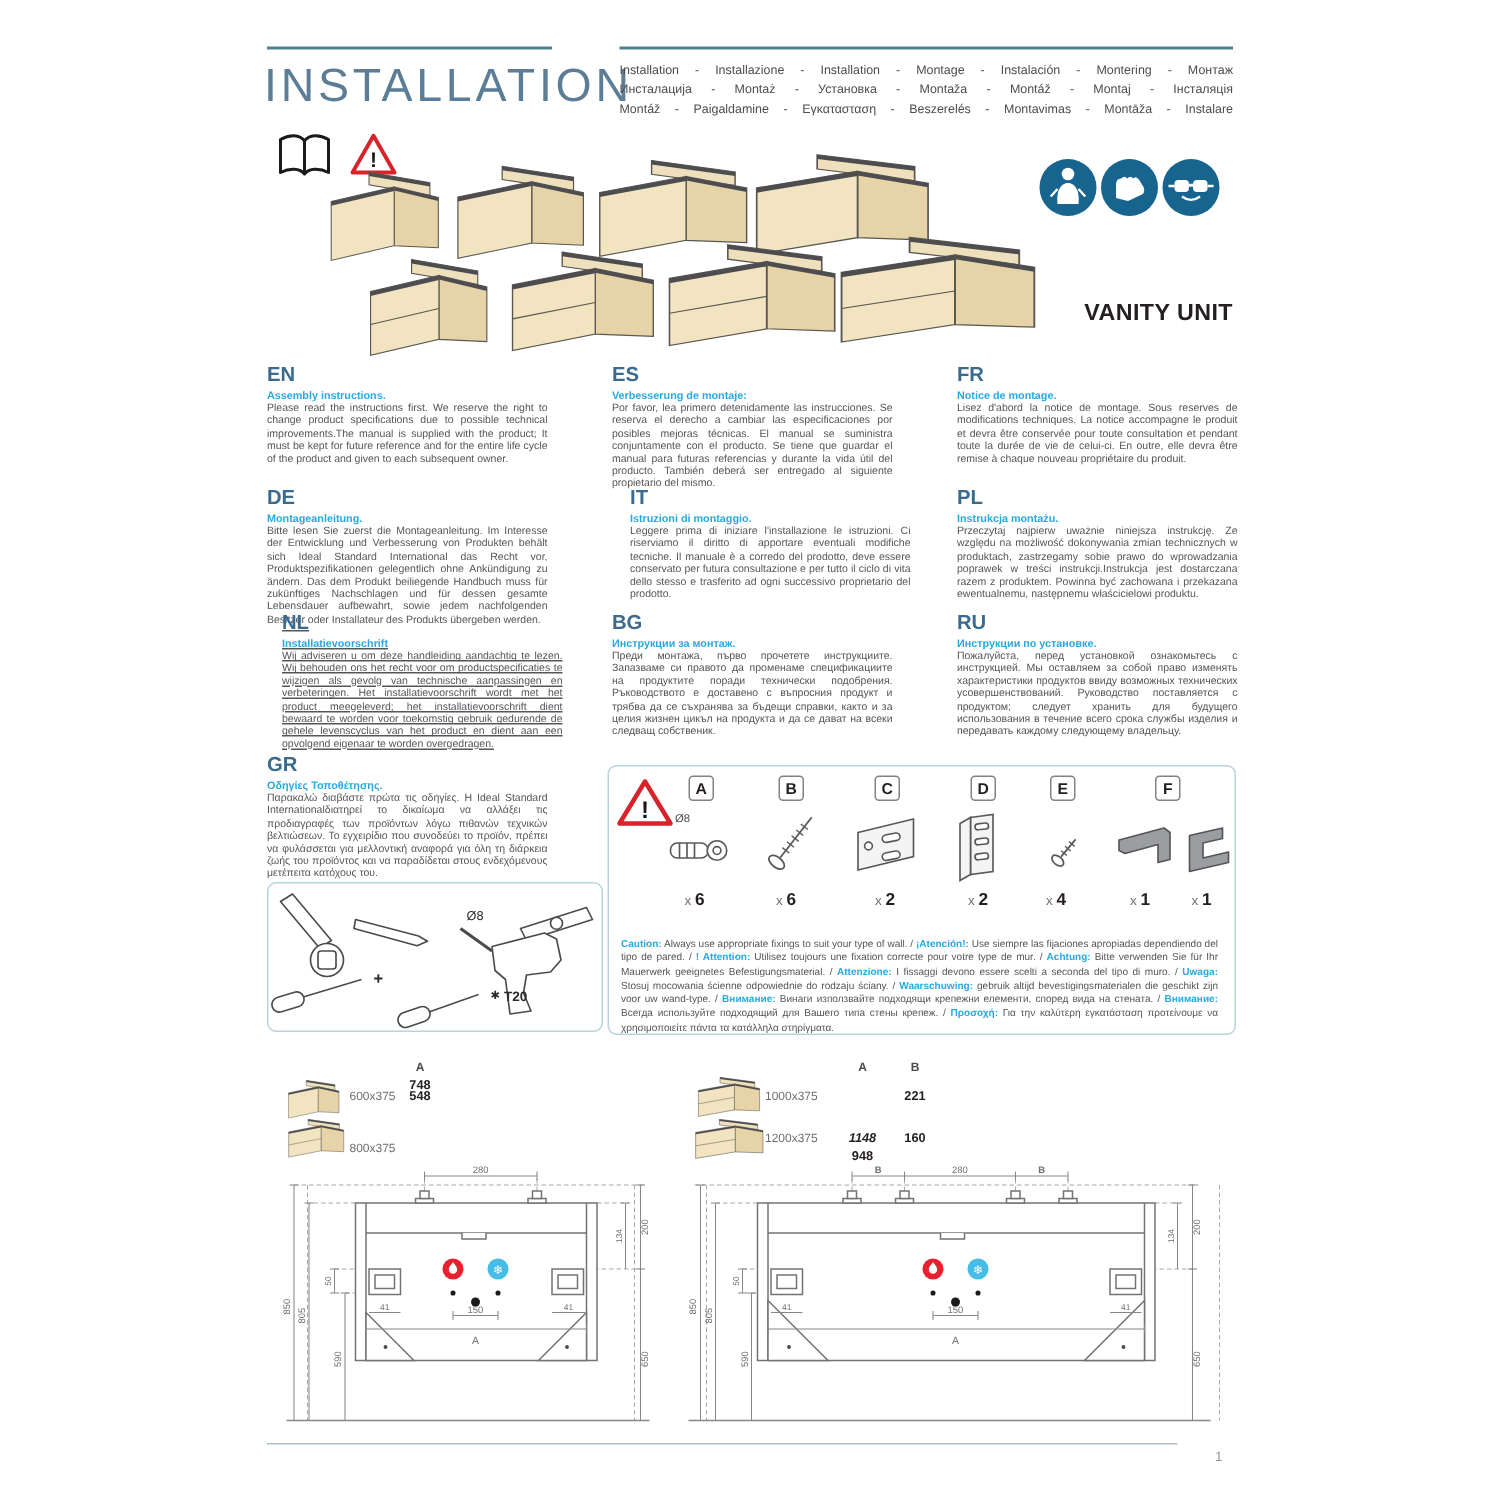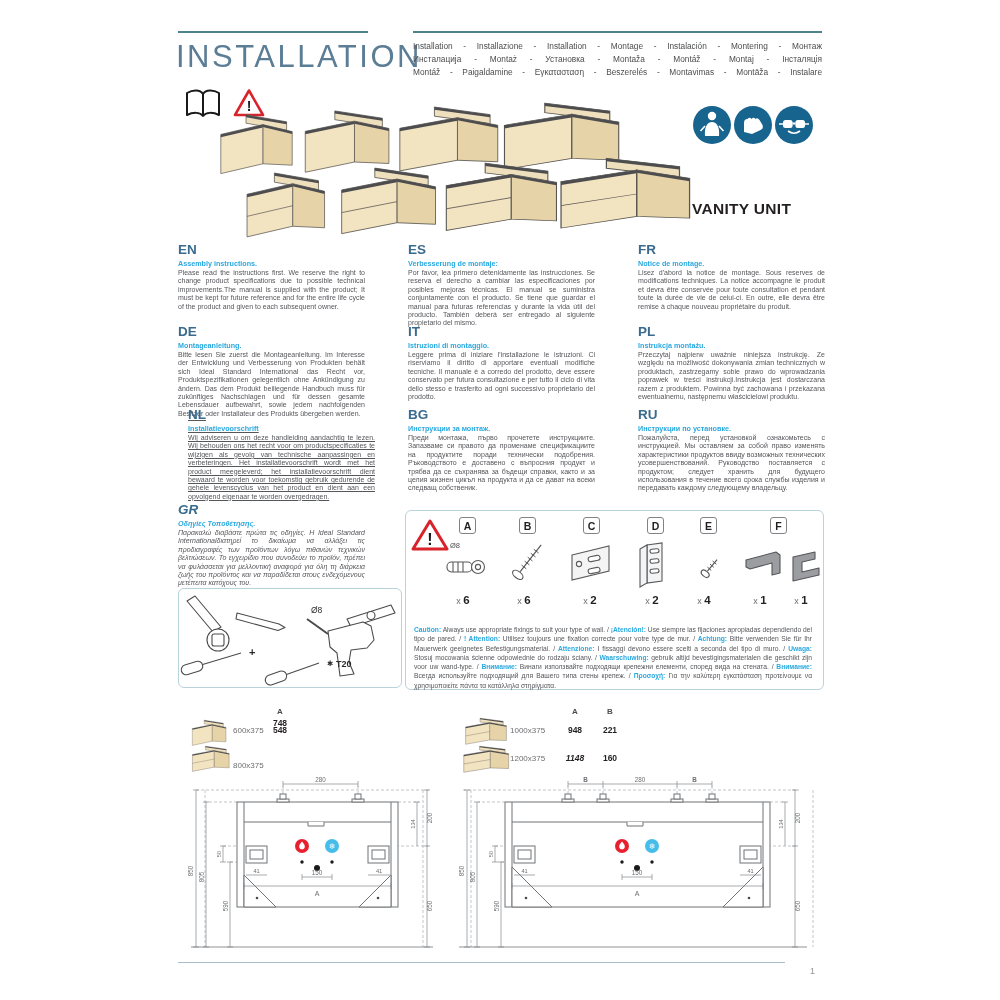--- a/index.html
+++ b/index.html
@@ -3,21 +3,21 @@
 <meta charset="utf-8">
 <style>
   html,body{margin:0;padding:0;background:#fff;}
   .page{position:relative;width:1000px;height:1000px;background:#fff;overflow:hidden;
         font-family:"Liberation Sans",sans-serif;color:#55565a;}
   .abs{position:absolute;}
   .rule{border-top:2px solid #4d828f;height:0;}
   .title{font-size:31px;font-weight:300;color:#5c7d96;letter-spacing:2.5px;line-height:1;}
   .langs{width:409px;font-size:8.3px;line-height:1.55;color:#4c4d4f;}
   .langs div{text-align:justify;text-align-last:justify;}
-  .product{font-size:15.5px;font-weight:bold;color:#231f20;letter-spacing:.3px;text-align:left;}
+  .product{font-size:15.5px;font-weight:bold;color:#231f20;letter-spacing:.3px;text-align:right;}
   .sec{width:187px;}
   .sec h2{margin:0 0 2px 0;font-size:13.5px;color:#3a6b8f;}
   .sec h3{margin:0;font-size:7.2px;font-weight:bold;color:#29a9e0;}
   .sec p{margin:1px 0 0 0;font-size:7px;line-height:1.2;text-align:justify;color:#55565a;}
   .box{border:1px solid #b9d3dc;border-radius:6px;background:#fff;}
   .badge{position:absolute;width:15px;height:15px;border:1.2px solid #808285;border-radius:3px;
          display:flex;align-items:center;justify-content:center;font-size:10.5px;font-weight:bold;color:#231f20;background:#fff;}
   .qty{position:absolute;width:40px;text-align:center;font-size:9px;color:#6d6e71;}
   .qty b{font-size:11.5px;color:#231f20;}
   .note{font-size:7.5px;color:#4b4b4d;}
@@ -125,21 +125,21 @@
   <div class="abs sec" style="left:638px;top:242px;">
     <h2>FR</h2>
     <h3>Notice de montage.</h3>
     <p>Lisez d'abord la notice de montage. Sous reserves de modifications techniques. La notice accompagne le produit et devra être conservée pour toute consultation et pendant toute la durée de vie de celui-ci. En outre, elle devra être remise à chaque nouveau propriétaire du produit.</p>
   </div>
   <div class="abs sec" style="left:178px;top:324px;">
     <h2>DE</h2>
     <h3>Montageanleitung.</h3>
     <p>Bitte lesen Sie zuerst die Montageanleitung. Im Interesse der Entwicklung und Verbesserung von Produkten behält sich Ideal Standard International das Recht vor, Produktspezifikationen gelegentlich ohne Ankündigung zu ändern. Das dem Produkt beiliegende Handbuch muss für zukünftiges Nachschlagen und für dessen gesamte Lebensdauer aufbewahrt, sowie jedem nachfolgenden Besitzer oder Installateur des Produkts übergeben werden.</p>
   </div>
-  <div class="abs sec" style="left:408px;top:324px;">
+  <div class="abs sec" style="left:420px;top:324px;">
     <h2>IT</h2>
     <h3>Istruzioni di montaggio.</h3>
     <p>Leggere prima di iniziare l'installazione le istruzioni. Ci riserviamo il diritto di apportare eventuali modifiche tecniche. Il manuale è a corredo del prodotto, deve essere conservato per futura consultazione e per tutto il ciclo di vita dello stesso e trasferito ad ogni successivo proprietario del prodotto.</p>
   </div>
   <div class="abs sec" style="left:638px;top:324px;">
     <h2>PL</h2>
     <h3>Instrukcja montażu.</h3>
     <p>Przeczytaj najpierw uważnie niniejsza instrukcję. Ze względu na możliwość dokonywania zmian technicznych w produktach, zastrzegamy sobie prawo do wprowadzania poprawek w treści instrukcji.Instrukcja jest dostarczana razem z produktem. Powinna być zachowana i przekazana ewentualnemu, następnemu właścicielowi produktu.</p>
   </div>
   <div class="abs sec" style="left:188px;top:407px;text-decoration:underline;">
@@ -150,21 +150,21 @@
   <div class="abs sec" style="left:408px;top:407px;">
     <h2>BG</h2>
     <h3>Инструкции за монтаж.</h3>
     <p>Преди монтажа, първо прочетете инструкциите. Запазваме си правото да променаме спецификациите на продуктите поради технически подобрения. Ръководството е доставено с въпросния продукт и трябва да се съхранява за бъдещи справки, както и за целия жизнен цикъл на продукта и да се дават на всеки следващ собственик.</p>
   </div>
   <div class="abs sec" style="left:638px;top:407px;">
     <h2>RU</h2>
     <h3>Инструкции по установке.</h3>
     <p>Пожалуйста, перед установкой ознакомьтесь с инструкцией. Мы оставляем за собой право изменять характеристики продуктов ввиду возможных технических усовершенствований. Руководство поставляется с продуктом; следует хранить для будущего использования в течение всего срока службы изделия и передавать каждому следующему владельцу.</p>
   </div>
-  <div class="abs sec" style="left:178px;top:502px;font-style:italic;">
+  <div class="abs sec" style="left:178px;top:502px;">
     <h2>GR</h2>
     <h3>Οδηγίες Τοποθέτησης.</h3>
     <p>Παρακαλώ διαβάστε πρώτα τις οδηγίες. Η Ideal Standard Internationalδιατηρεί το δικαίωμα να αλλάξει τις προδιαγραφές των προϊόντων λόγω πιθανών τεχνικών βελτιώσεων. Το εγχειρίδιο που συνοδεύει το προϊόν, πρέπει να φυλάσσεται για μελλοντική αναφορά για όλη τη διάρκεια ζωής του προϊόντος και να παραδίδεται στους ενδεχόμενους μετέπειτα κατόχους του.</p>
   </div>
 
   <div class="abs box" style="left:178px;top:588px;width:222px;height:98px;">
     <svg width="222" height="98" viewBox="0 0 222 98">
       <g stroke="#4b4b4d" stroke-width="1.1" fill="#fff" stroke-linejoin="round">
         <path d="M8,12 L16,7 L42,38 L34,43 Z"></path>
         <circle cx="39" cy="51" r="11"></circle>
@@ -277,21 +277,21 @@
     </svg>
   <div class="abs tsize" style="left:233px;top:720px;margin-top:41px;">800x375</div>
   <div class="abs tval" style="left:262px;top:718px;width:36px;">748</div>
 
   <div class="abs thead" style="left:557px;top:707px;width:36px;">A</div>
   <div class="abs thead" style="left:594px;top:707px;width:32px;">B</div>
   <svg class="abs" style="left:464px;top:717px;" width="44" height="30" viewBox="0 0 44 30">
       <use href="#cabB" transform="scale(0.40,0.31)"></use>
     </svg>
   <div class="abs tsize" style="left:510px;top:726px;">1000x375</div>
-  <div class="abs tval" style="left:557px;top:725px;width:36px;">948</div>
+  <div class="abs tval" style="left:557px;top:765px;width:36px;">948</div>
   <div class="abs tval" style="left:594px;top:725px;width:32px;">221</div>
   <svg class="abs" style="left:462px;top:745px;" width="48" height="30" viewBox="0 0 48 30">
       <use href="#cabB" transform="scale(0.44,0.31)"></use>
     </svg>
   <div class="abs tsize" style="left:510px;top:754px;">1200x375</div>
   <div class="abs tval" style="left:557px;top:753px;width:36px;font-style:italic;">1148</div>
   <div class="abs tval" style="left:594px;top:753px;width:32px;">160</div>
 
   <svg class="abs" style="left:183px;top:776px;" width="258" height="186" viewBox="0 0 258 186">
     <g stroke="#9aa0a4" stroke-width="0.6" fill="none" stroke-dasharray="3,2">

